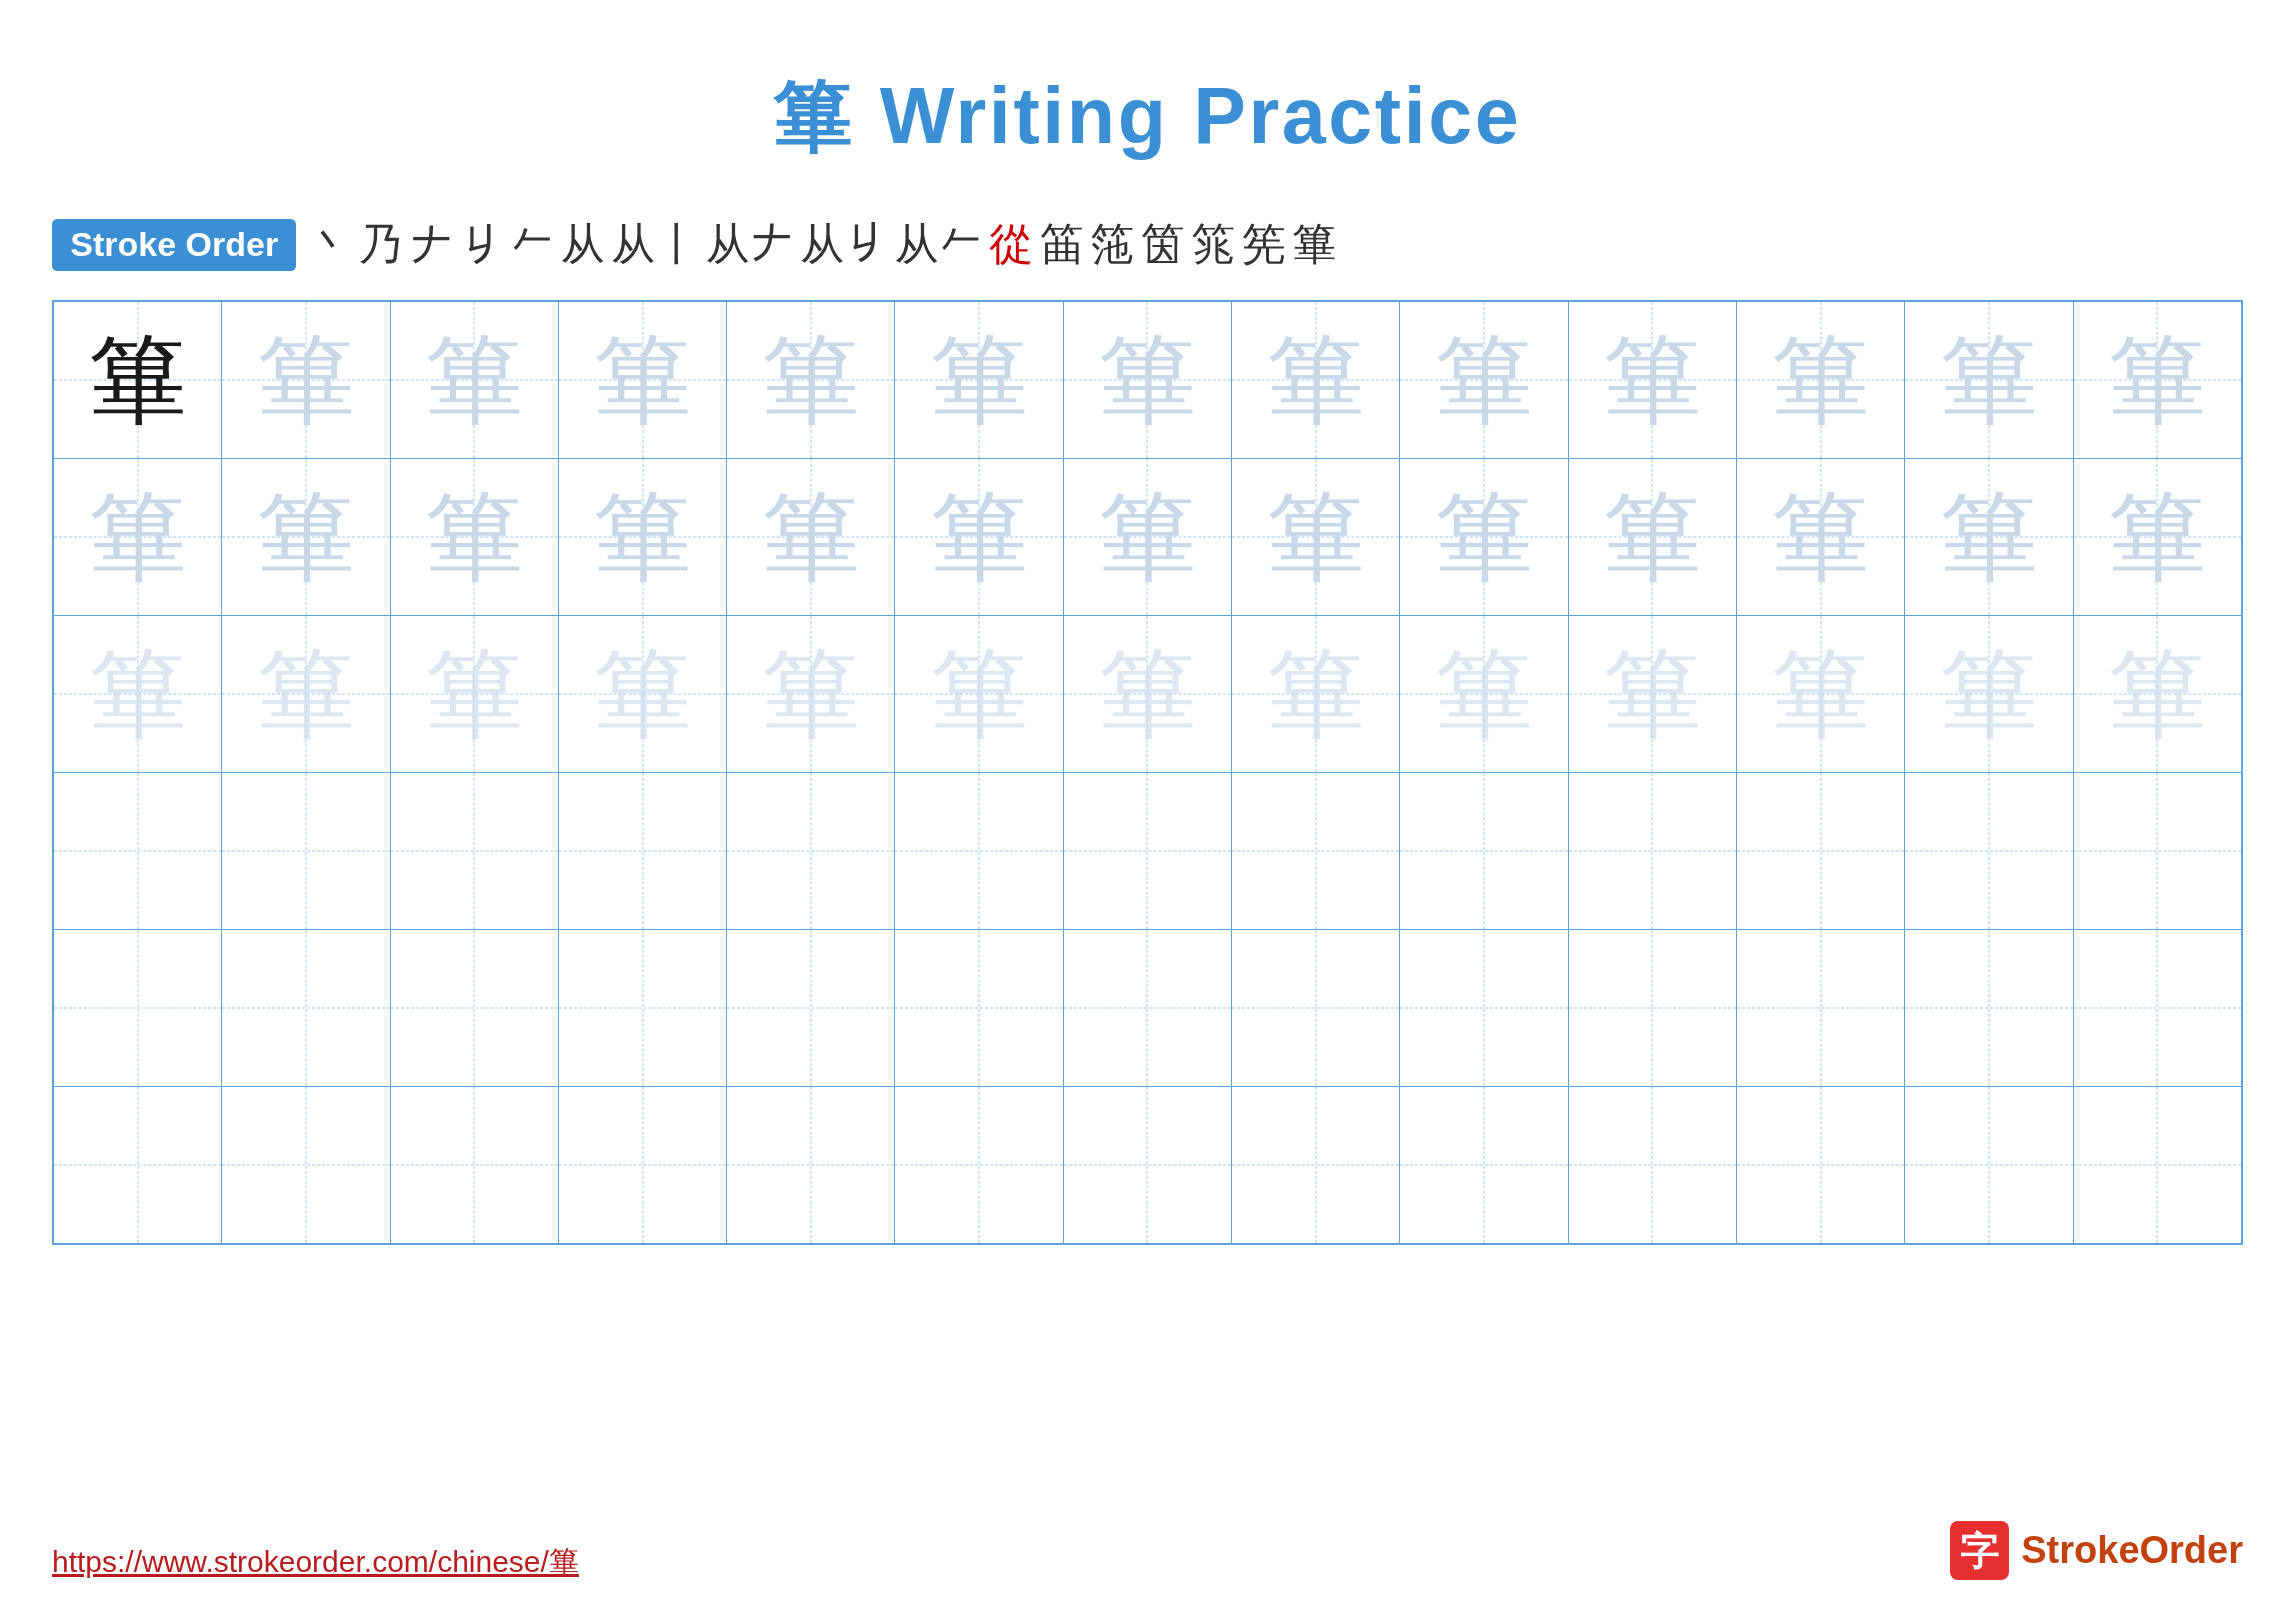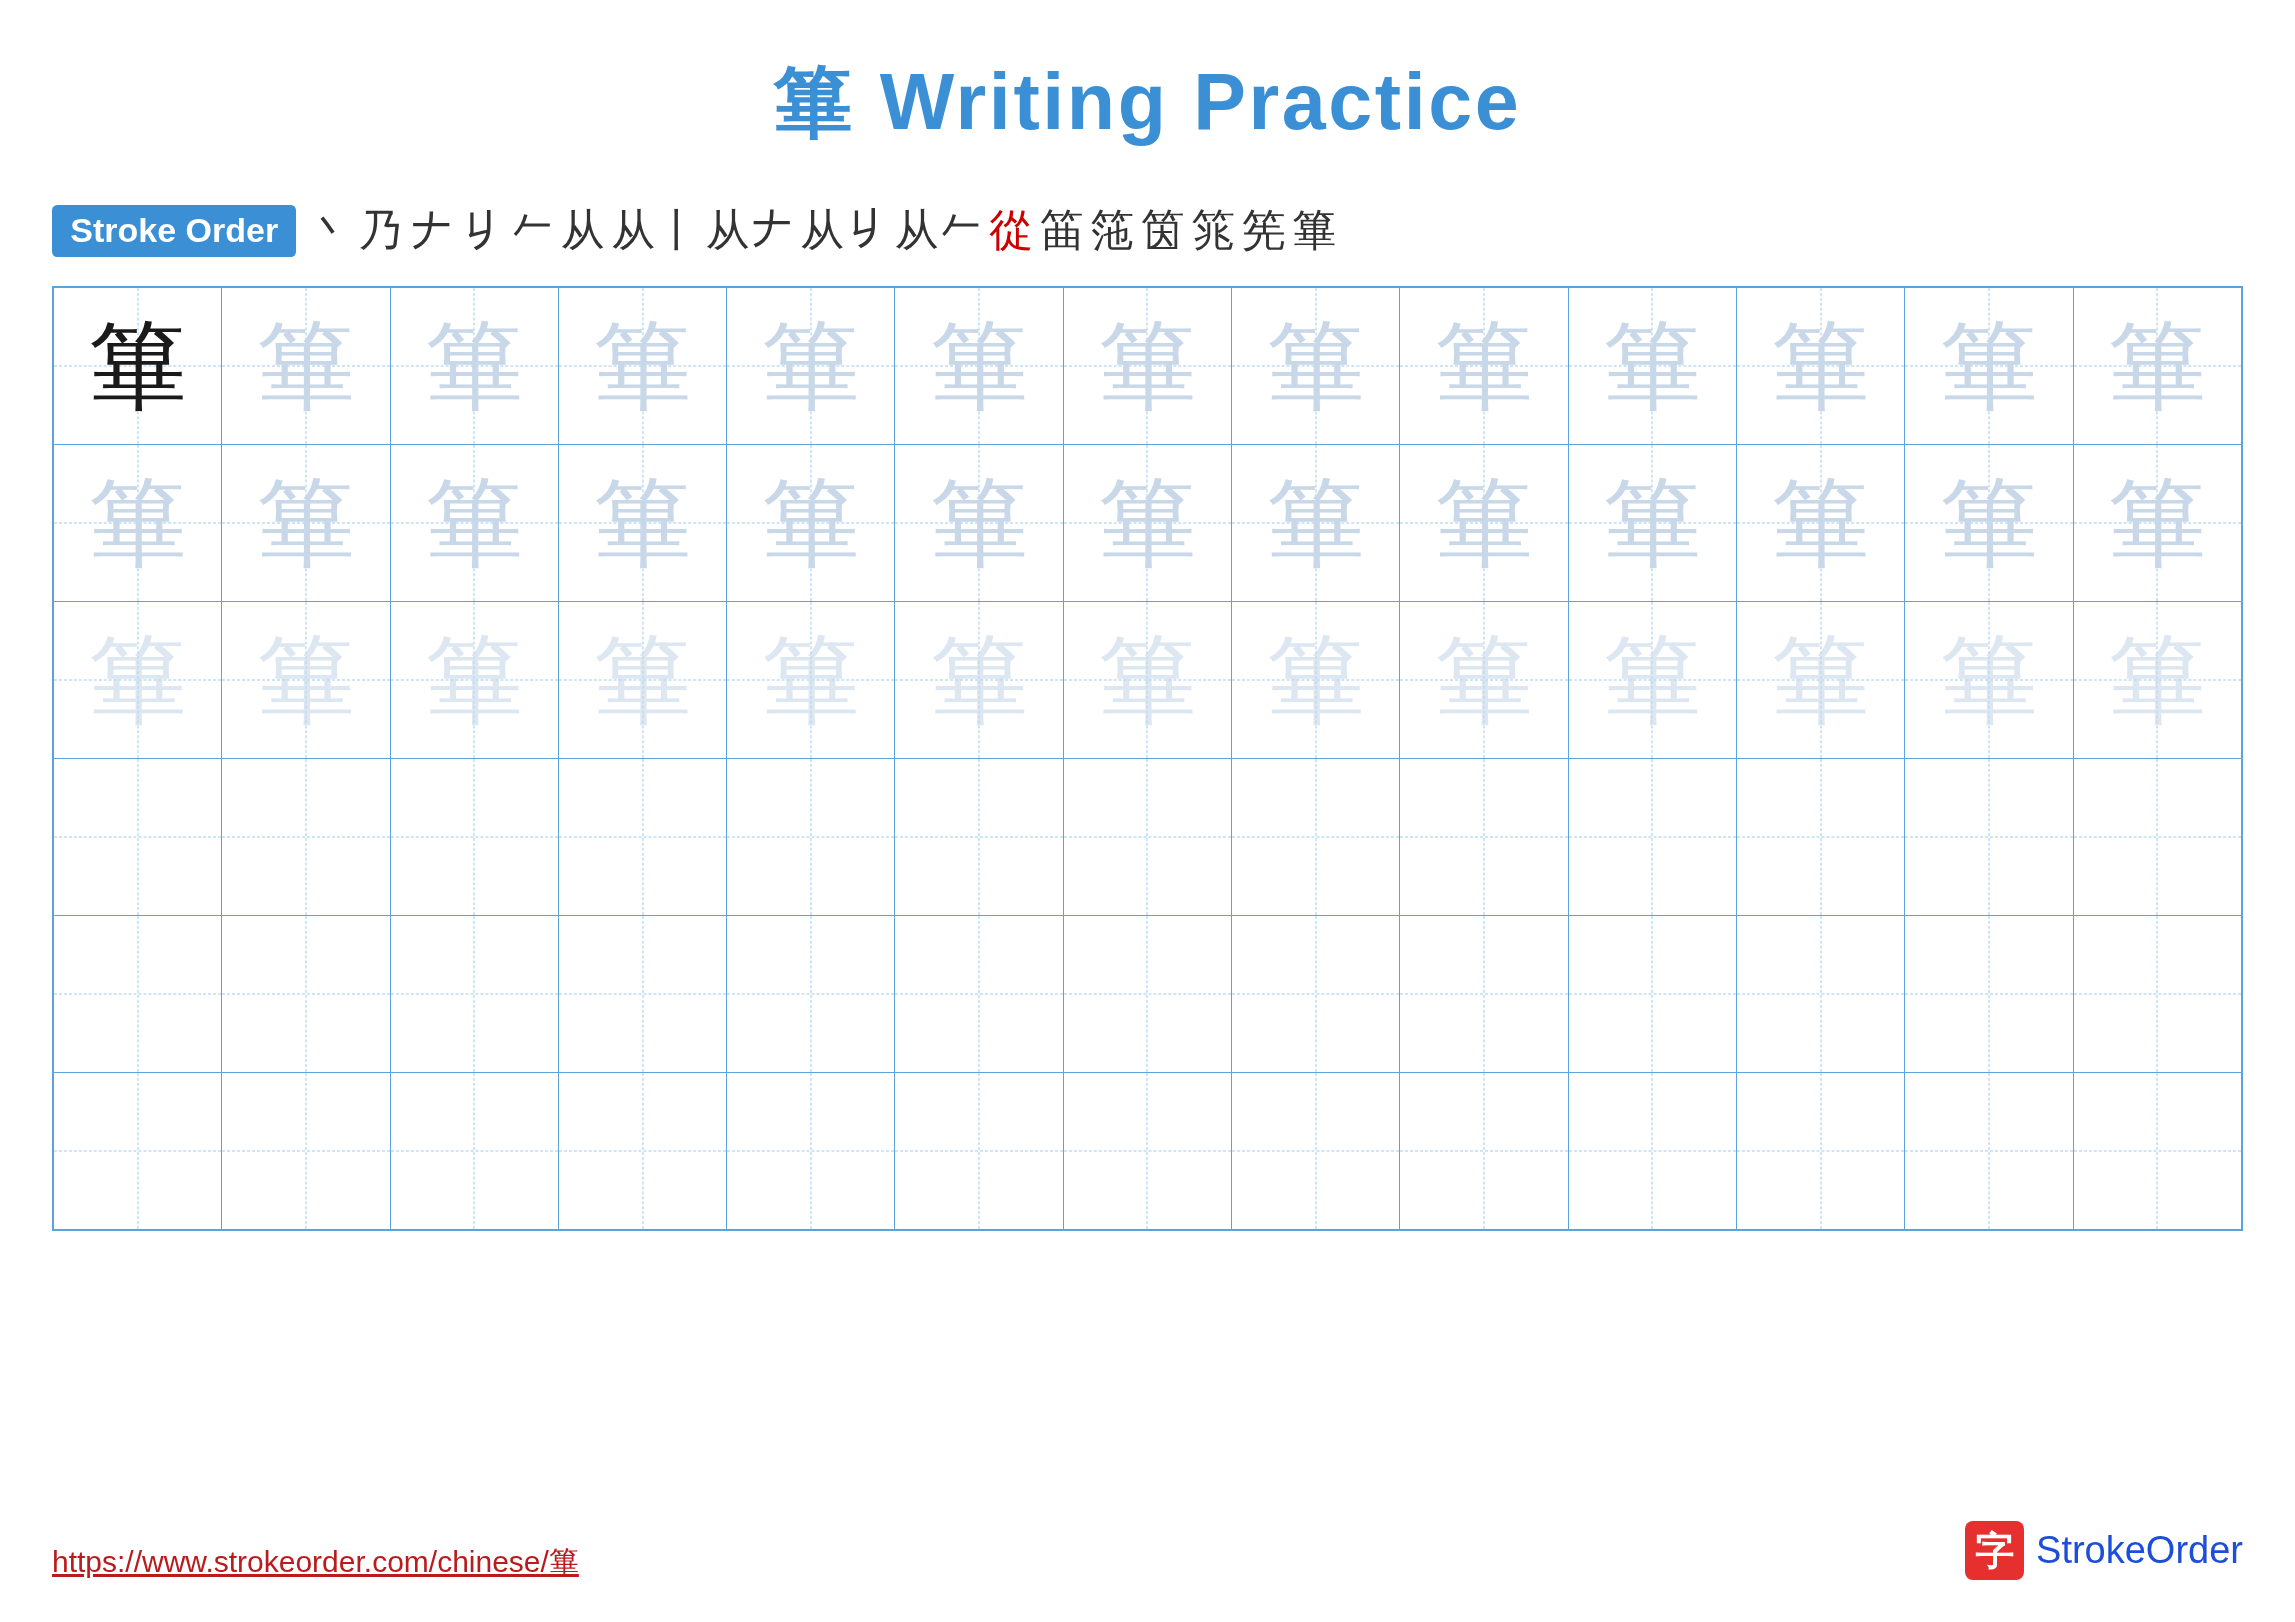--- a/index.html
+++ b/index.html
@@ -20,21 +20,21 @@
       flex-direction: column;
       align-items: center;
       padding: 39px 52px 39px 52px;
     }
 
     .title {
       font-size: 79px;
       font-weight: bold;
       color: #3b8fd4;
       margin-bottom: 33px;
-      margin-top: 11px;
+      margin-top: 25px;
       letter-spacing: 2.6px;
     }
 
     .stroke-order-row {
       display: flex;
       align-items: center;
       width: 100%;
       margin-bottom: 26px;
       gap: 11.8px;
       margin-top: 12px;
@@ -160,22 +160,22 @@
       align-items: center;
       justify-content: center;
       color: white;
       font-size: 39px;
       font-weight: bold;
       font-family: serif;
     }
 
     .footer-logo-text {
       font-size: 38px;
-      font-weight: normal;
-      color: #1d4ed8;
+      font-weight: bold;
+      color: #c2410c;
     }
   </style>
 </head>
 <body>
 
 <div class="page-container">
 
   <div class="title">
     <span>篳</span>
     <span> </span>

